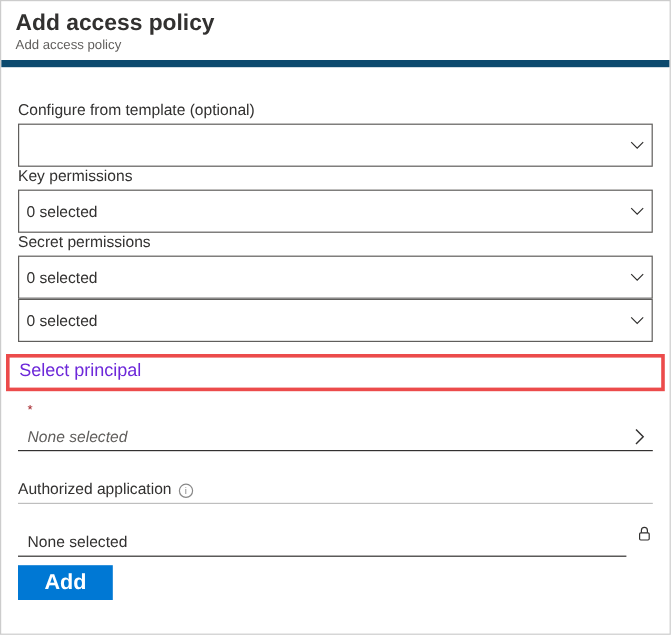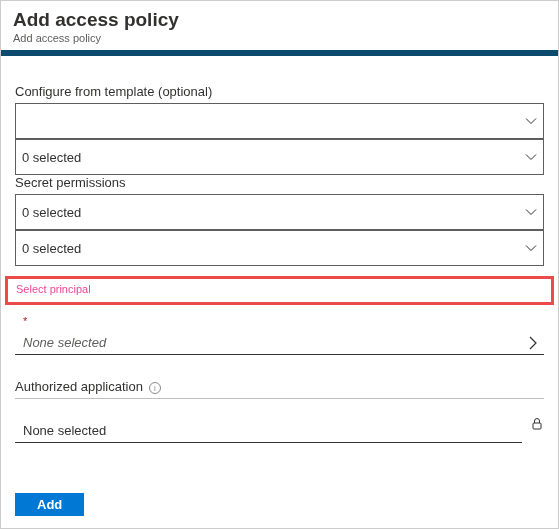--- a/index.html
+++ b/index.html
@@ -58,22 +58,22 @@
       width: 12px;
       height: 12px;
       flex-shrink: 0;
     }
     .select-principal-box {
       border: 3px solid #ec4b4b;
       padding: 2px 8px 6px;
       margin: 0 -10px 10px -10px;
     }
     .select-principal-label {
-      font-size: 11px;
-      color: #ec4899;
+      font-size: 15px;
+      color: #6d28d9;
     }
     .required-star {
       color: #a4262c;
       font-size: 11px;
       margin-left: 8px;
       margin-top: 4px;
       display: block;
     }
     .selector-row {
       margin-top: 6px;
@@ -130,26 +130,26 @@
       padding: 2px 4px 4px 8px;
     }
     .lock-icon {
       width: 14px;
       height: 14px;
       margin-bottom: 12px;
       flex-shrink: 0;
     }
     .add-button {
       position: absolute;
-      bottom: 12px;
+      bottom: 28px;
       left: 14px;
       background: #0078d4;
       color: #fff;
       border: none;
-      font-size: 13px;
+      font-size: 18px;
       font-weight: 600;
       padding: 4px 22px;
       cursor: pointer;
     }
   </style>
 </head>
 <body>
 
 <div class="header">
   <h1>Add access policy</h1>
@@ -162,20 +162,21 @@
     <label class="field-label">Configure from template (optional)</label>
     <div class="dropdown">
       <span class="dropdown-value"></span>
       <svg class="chevron" viewBox="0 0 12 12">
           <path d="M1 3.5 L6 8.5 L11 3.5" stroke="#323130" stroke-width="1" fill="none"></path>
         </svg>
     </div>
   </div>
 
   <div class="field-block">
+    <label class="field-label">Key permissions</label>
     <div class="dropdown">
       <span class="dropdown-value">0 selected</span>
       <svg class="chevron" viewBox="0 0 12 12">
           <path d="M1 3.5 L6 8.5 L11 3.5" stroke="#323130" stroke-width="1" fill="none"></path>
         </svg>
     </div>
   </div>
 
   <div class="field-block">
     <label class="field-label">Secret permissions</label>

